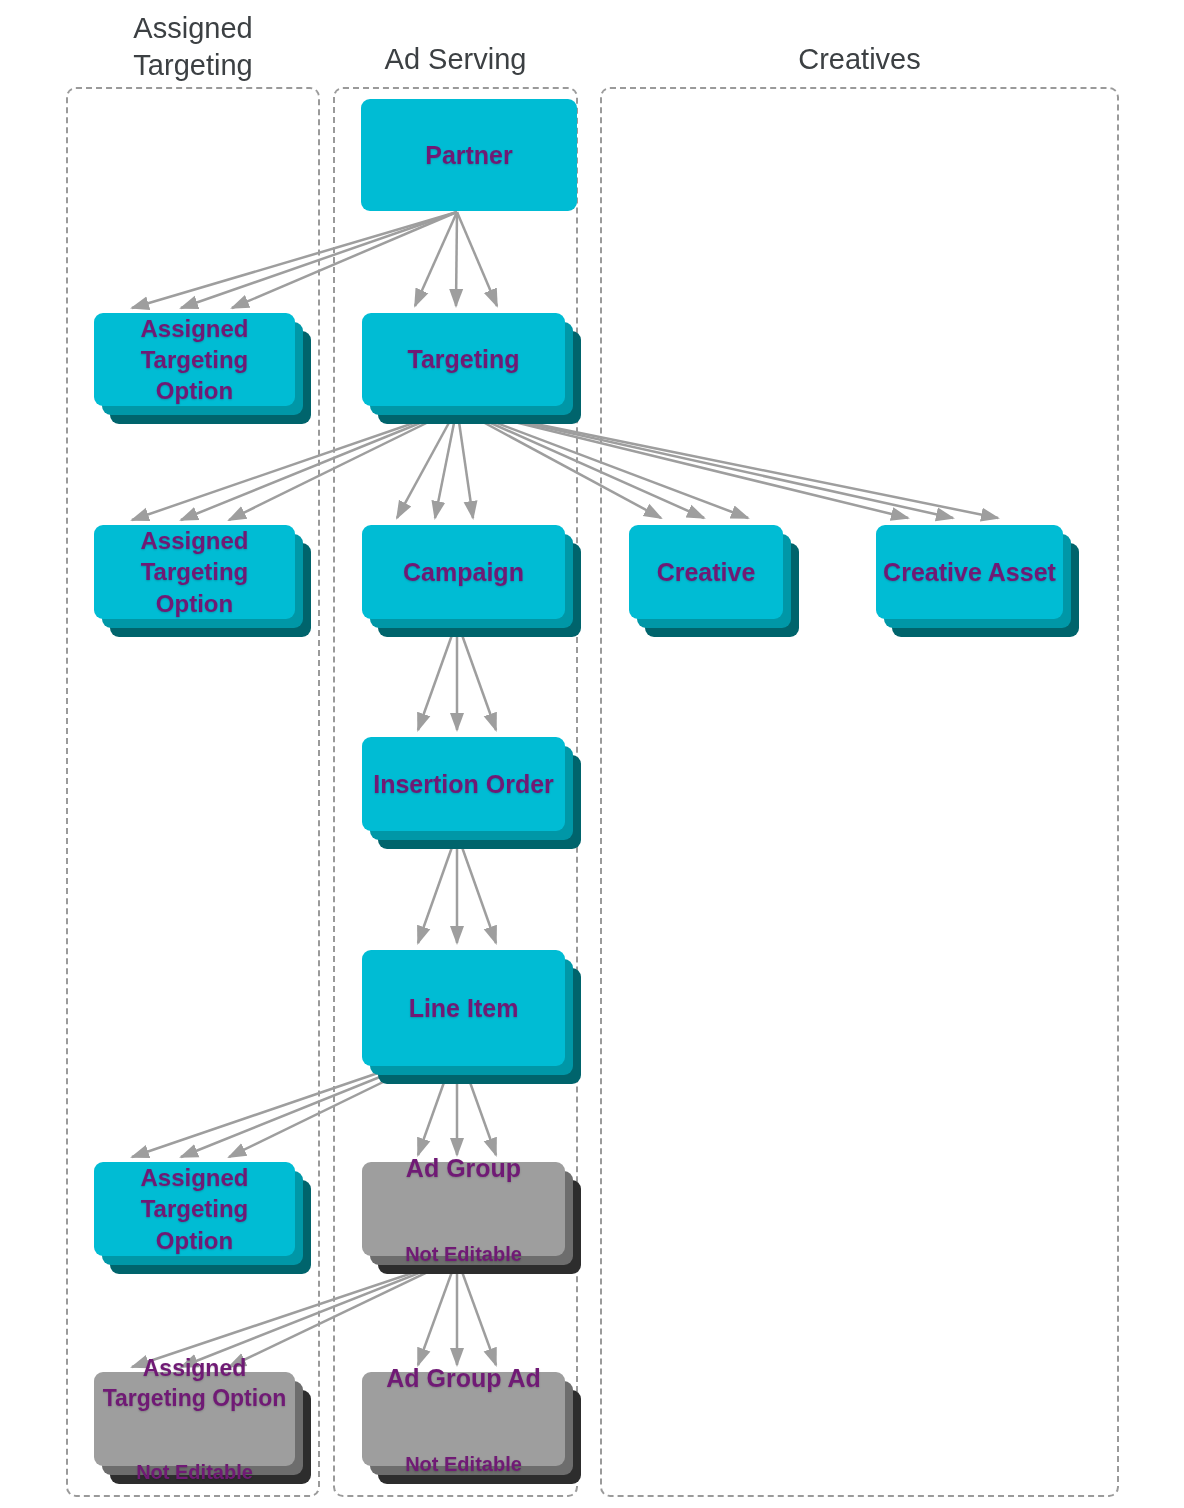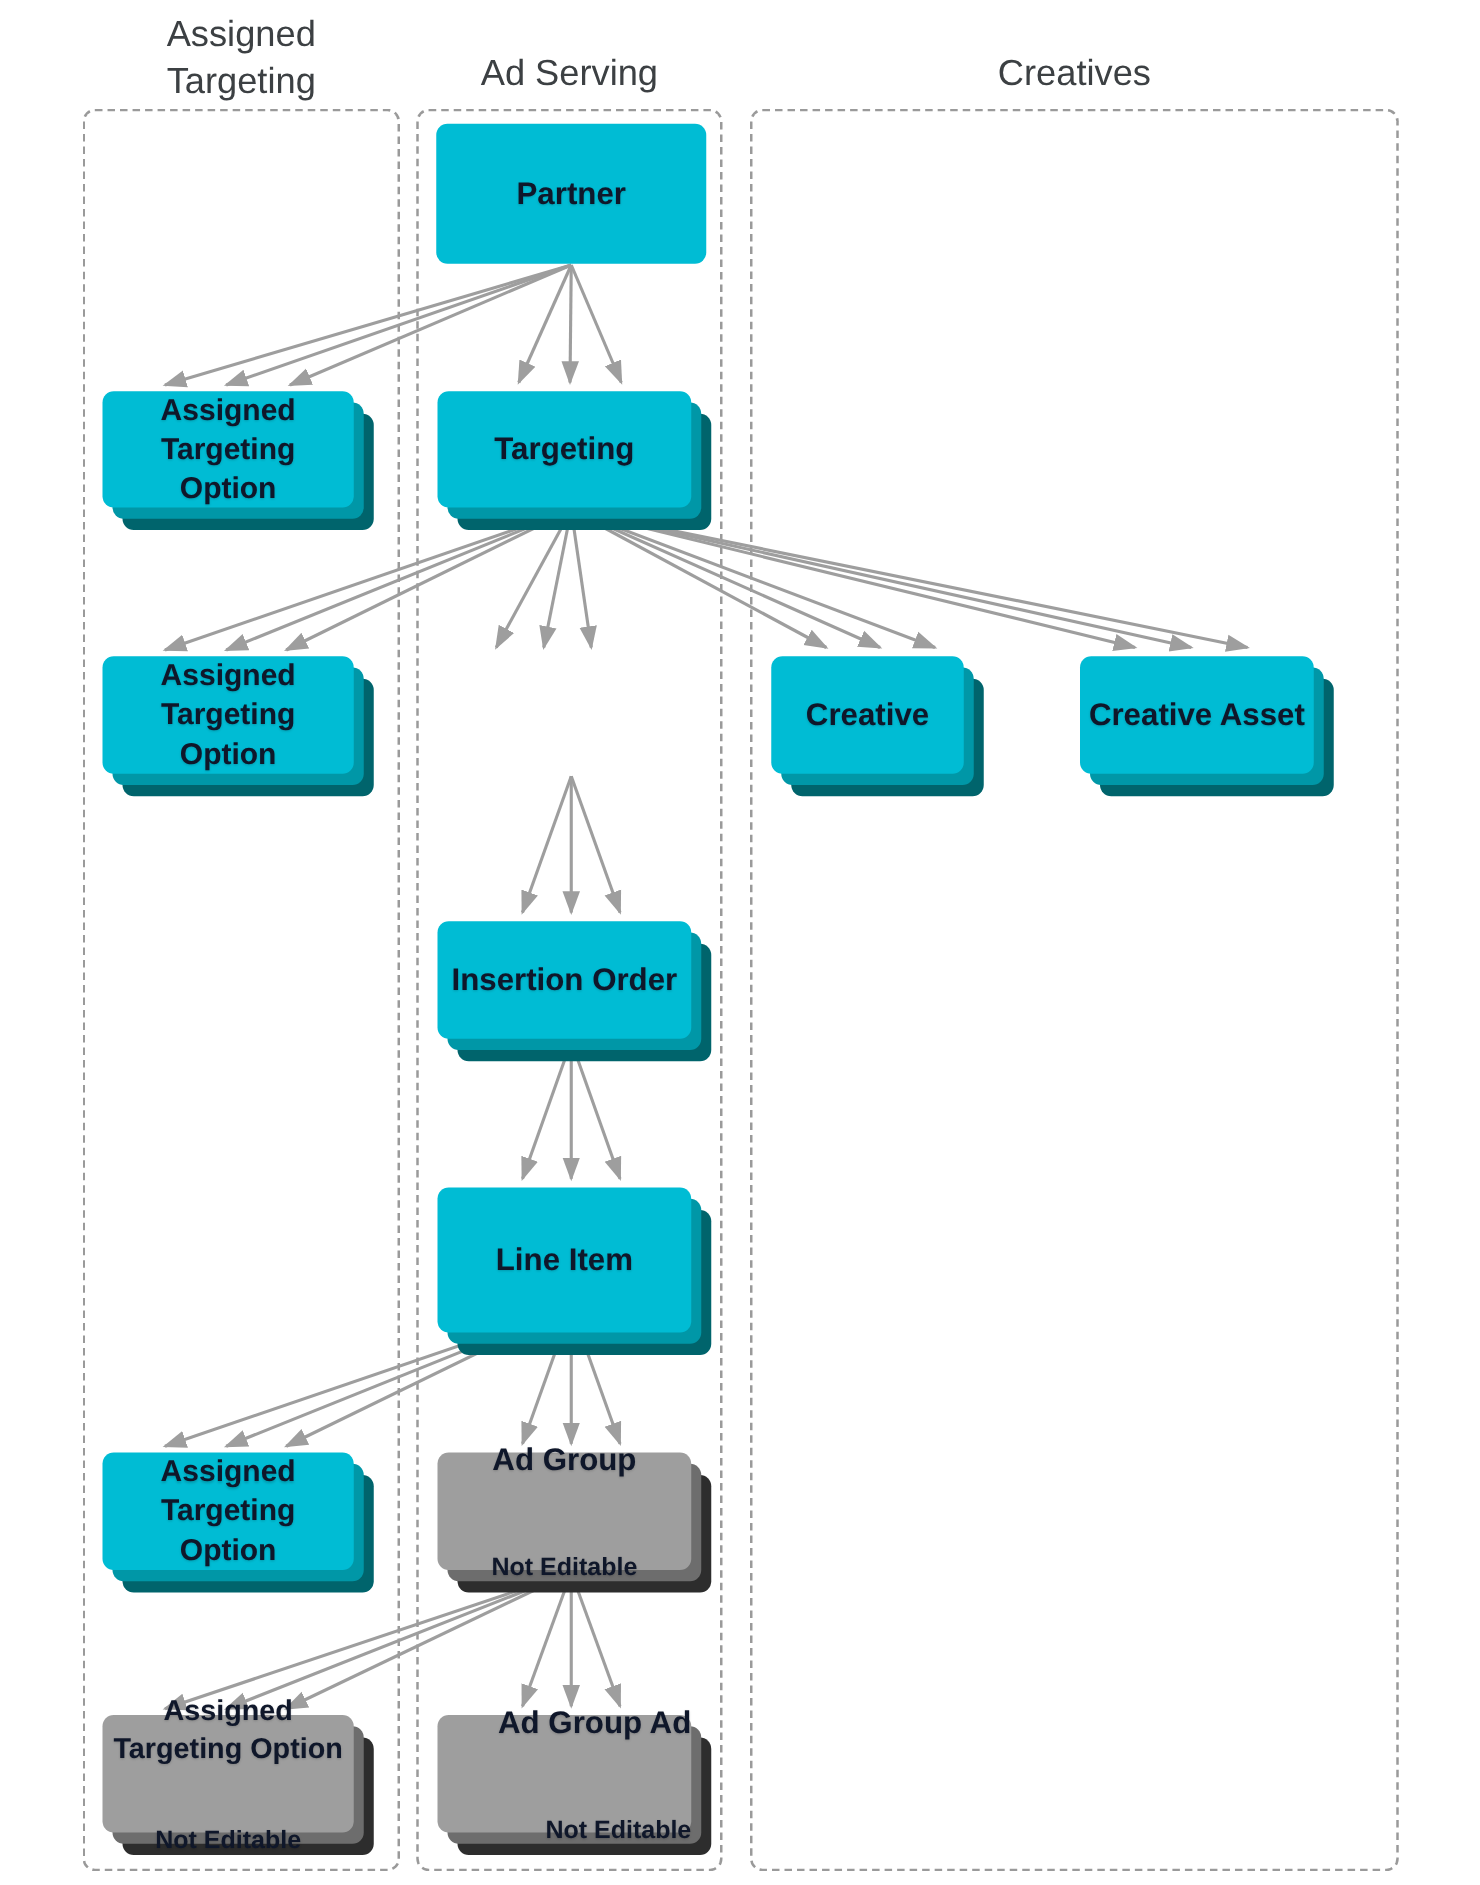--- a/index.html
+++ b/index.html
@@ -30,22 +30,23 @@
 
   .node {
     position: absolute;
     border-radius: 9px;
     display: flex;
     flex-direction: column;
     align-items: center;
     justify-content: center;
     text-align: center;
     z-index: 2;
-    color: #0f172a;
+    color: #701a75;
     font-weight: bold;
+    margin-left: 12px;
   }
   .node.teal { background: var(--teal, #00bcd4); }
   .node.teal.stacked { box-shadow: 8px 9px 0 var(--teal-layer2, #0097a7), 16px 18px 0 var(--teal-layer3, #00646c); }
   .node.gray { background: var(--gray, #9e9e9e); gap: 38px; }
   .node.gray.stacked { box-shadow: 8px 9px 0 var(--gray-layer2, #6d6d6d), 16px 18px 0 var(--gray-layer3, #2d2d2d); }
 
   .node-label {
     font-size: 25px;
     line-height: 1.3;
     white-space: pre-line;
@@ -156,20 +157,23 @@
   <div class="node teal stacked" style="left:350px; top:313px; width:203px; height:93px;">
     <div class="node-label">Targeting</div>
   </div>
 
   <div class="node teal stacked multi" style="left:82px; top:525px; width:201px; height:94px;">
     <div class="node-label">Assigned
 Targeting
 Option</div>
   </div>
 
+  <div class="node teal stacked" style="left:350px; top:525px; width:203px; height:94px;">
+    <div class="node-label">Campaign</div>
+  </div>
 
   <div class="node teal stacked" style="left:617px; top:525px; width:154px; height:94px;">
     <div class="node-label">Creative</div>
   </div>
 
   <div class="node teal stacked" style="left:864px; top:525px; width:187px; height:94px;">
     <div class="node-label">Creative Asset</div>
   </div>
 
   <div class="node teal stacked" style="left:350px; top:737px; width:203px; height:94px;">
@@ -190,18 +194,18 @@
     <div class="node-label">Ad Group</div>
     <div class="node-sublabel">Not Editable</div>
   </div>
 
   <div class="node gray stacked multi two-line" style="left:82px; top:1372px; width:201px; height:94px;">
     <div class="node-label">Assigned
 Targeting Option</div>
     <div class="node-sublabel">Not Editable</div>
   </div>
 
-  <div class="node gray stacked" style="left:350px; top:1372px; width:203px; height:94px;align-items:flex-end;">
+  <div class="node gray stacked" style="left:350px; top:1372px; width:203px; height:94px;">
     <div class="node-label">Ad Group Ad</div>
     <div class="node-sublabel">Not Editable</div>
   </div>
 
 </div>
 
 </body></html>

